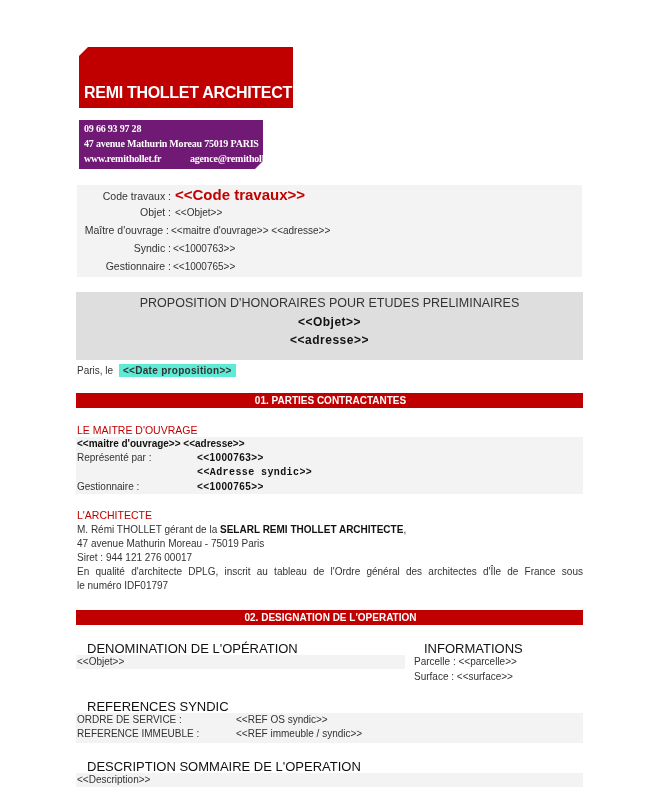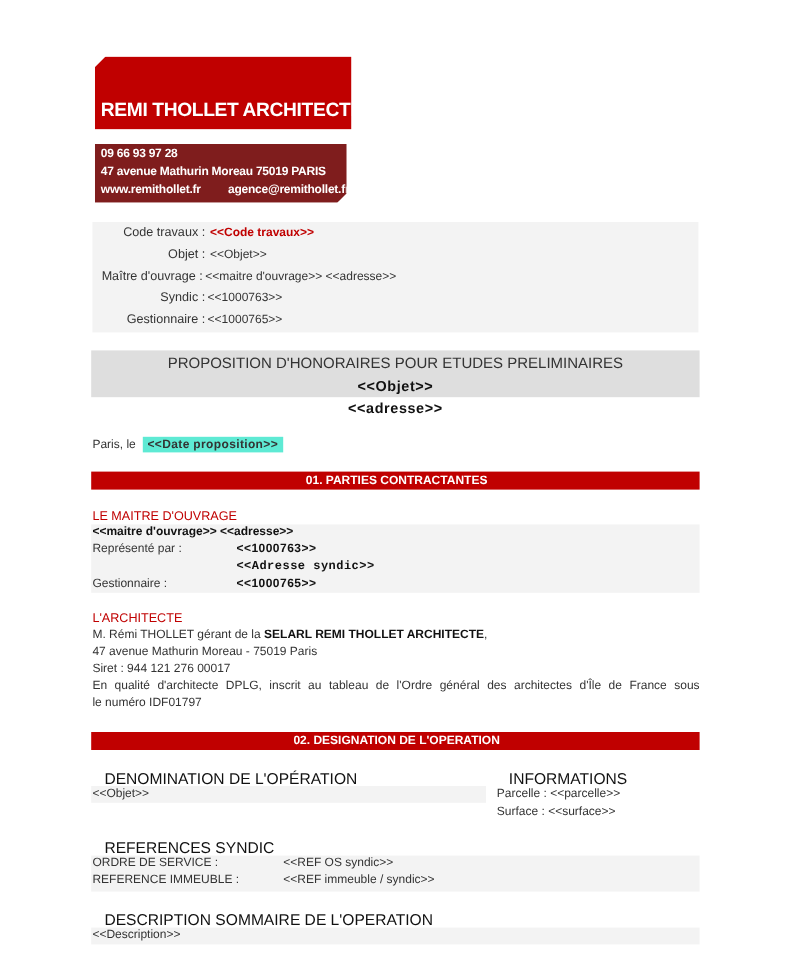--- a/index.html
+++ b/index.html
@@ -3,32 +3,32 @@
 <meta charset="utf-8">
 <style>
   html, body { margin:0; padding:0; background:#ffffff; }
   body { width:656px; height:811px; position:relative; overflow:hidden;
          font-family:"Liberation Sans", sans-serif; color:#222; font-size:10px; }
   .abs { position:absolute; }
   .logo-top { left:79px; top:47px; width:214px; height:61px; background:#c00000;
               clip-path: polygon(9px 0, 100% 0, 100% 100%, 0 100%, 0 9px); }
   .logo-name { position:absolute; left:5px; bottom:6px; color:#fff; font-weight:bold;
                font-size:16px; letter-spacing:-0.3px; white-space:nowrap; }
-  .logo-bot { left:79px; top:120px; width:210px; height:49px; background:#7f1d1d;
-              clip-path: polygon(0 0, 100% 0, 100% calc(100% - 8px), calc(100% - 8px) 100%, 0 100%); }
+  .logo-bot { left:79px; top:120px; width:184px; height:49px; background:#701a75;
+              clip-path: polygon(0 0, 100% 0, 100% calc(100% - 8px), calc(100% - 8px) 100%, 0 100%); font-family: Liberation Serif, serif; }
   .logo-line { position:absolute; left:5px; color:#fff; font-weight:bold; font-size:10px; white-space:nowrap; letter-spacing:-0.2px;}
   .logo-web { display:inline-block; width:106px; }
 
   .summary { left:77px; top:185px; width:505px; height:92px; background:#f3f3f3; }
   .sum-row { position:absolute; left:0; height:17px; line-height:17px; font-size:10.5px; white-space:nowrap; }
   .sum-label { display:inline-block; width:94px; text-align:right; color:#333; }
   .sum-val { color:#333; font-size:10px; margin-left:4px; }
-  .sum-val.red { color:#c00000; font-weight:bold; font-size:10px;}
+  .sum-val.red { color:#c00000; font-weight:bold; font-size:15px;}
 
-  .titlebox { left:76px; top:292px; width:507px; height:39px; background:#dedede; text-align:center; }
+  .titlebox { left:76px; top:292px; width:507px; height:68px; background:#dedede; text-align:center; }
   .title1 { font-size:12.5px; color:#333; margin-top:2px; line-height:19px; }
   .title2 { font-size:12px; font-weight:bold; color:#111; line-height:18px; letter-spacing:0.5px;}
 
   .date { left:77px; top:363px; font-size:10px; color:#333; line-height:16px; white-space:nowrap;}
   .date-val { background:#5eead4; font-weight:bold; padding:1px 4px; margin-left:3px; letter-spacing:0.3px;}
 
   .bar { left:76px; width:507px; height:15px; background:#c00000; color:#fff; font-weight:bold;
          font-size:10px; line-height:15px; padding-left:2px; box-sizing:border-box;text-align:center; }
   .redhead { color:#c00000; font-weight:normal; font-size:10.5px; }
   .graybg { background:#f3f3f3; }

